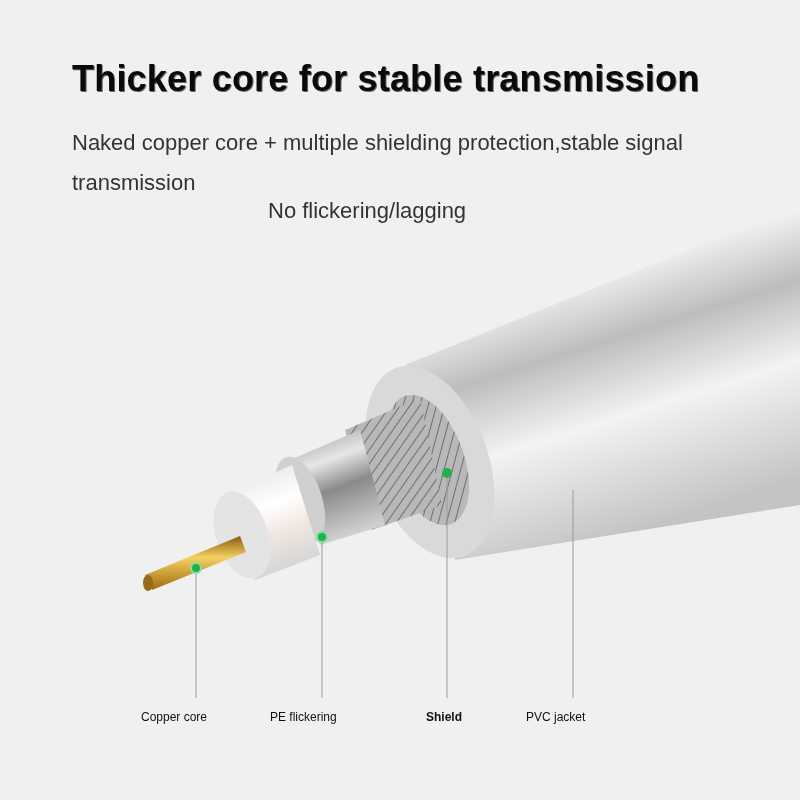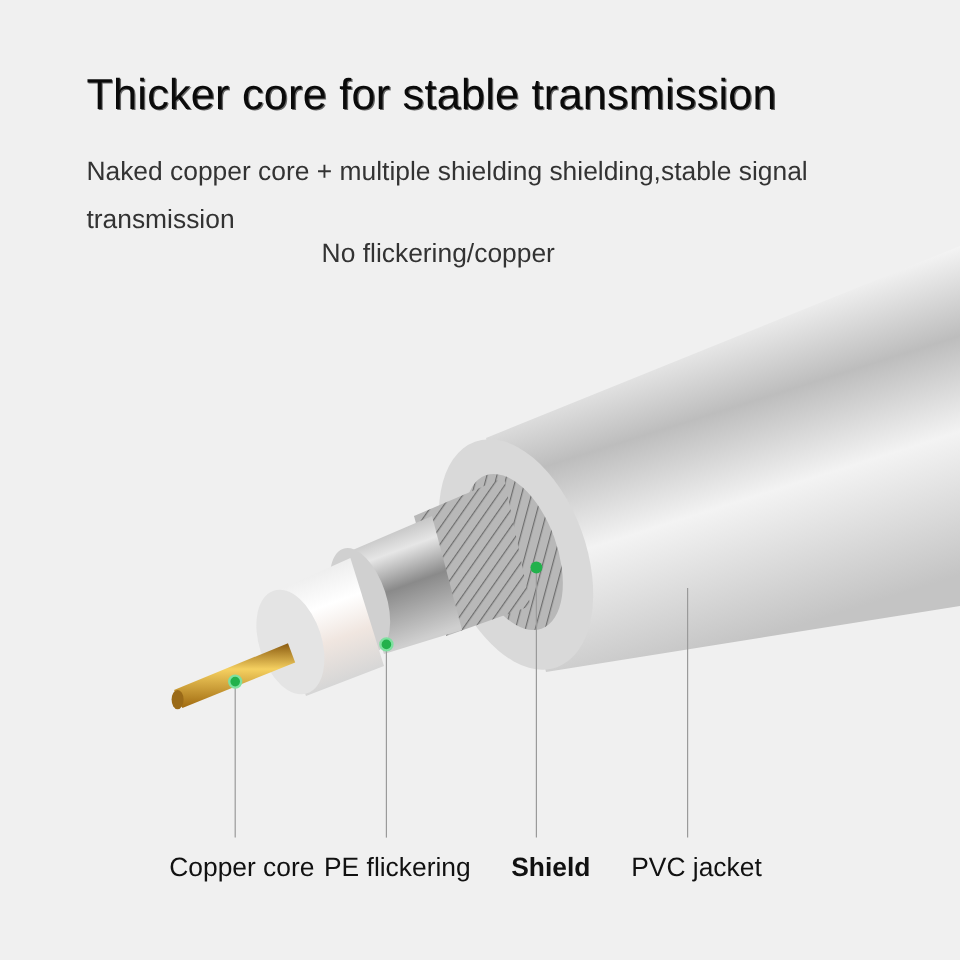--- a/index.html
+++ b/index.html
@@ -1,28 +1,28 @@
 <!DOCTYPE html>
 <html><head>
 <meta charset="utf-8">
 <style>
   html, body { margin: 0; padding: 0; }
   body { width: 800px; height: 800px; background: #f0f0f0; position: relative; overflow: hidden; font-family: "Liberation Sans", sans-serif; }
-  .headline { position: absolute; left: 72px; top: 58px; font-size: 36px; font-weight: normal; color: #0a0a0a; letter-spacing: 0.2px; white-space: nowrap; text-shadow: 1px 1px 0 #666; }
+  .headline { position: absolute; left: 72px; top: 58px; font-size: 36px; font-weight: bold; color: #0a0a0a; letter-spacing: 0.2px; white-space: nowrap; text-shadow: 1px 1px 0 #666; }
   .subtext { position: absolute; left: 72px; top: 123px; width: 680px; font-size: 22px; line-height: 40px; color: #333; }
   .tagline { position: absolute; left: 268px; top: 198px; font-size: 22px; color: #333; white-space: nowrap; }
   .illustration { position: absolute; left: 0; top: 0; width: 800px; height: 800px; }
-  .label { position: absolute; top: 710px; font-size: 22px; color: #111; white-space: nowrap; }
+  .label { position: absolute; top: 710px; font-size: 12px; color: #111; white-space: nowrap; }
 </style>
 </head>
 <body>
 
 <div class="headline">Thicker core for stable transmission</div>
-<div class="subtext">Naked copper core + multiple shielding shielding,stable signal transmission</div>
-<div class="tagline">No flickering/copper</div>
+<div class="subtext">Naked copper core + multiple shielding protection,stable signal transmission</div>
+<div class="tagline">No flickering/lagging</div>
 
 <svg class="illustration" viewBox="0 0 800 800" xmlns="http://www.w3.org/2000/svg">
   <defs>
     <linearGradient id="jacketGrad" x1="0" y1="0" x2="0.35" y2="1">
       <stop offset="0" stop-color="#cfcfcf"></stop>
       <stop offset="0.3" stop-color="#f7f7f7"></stop>
       <stop offset="0.5" stop-color="#bdbdbd"></stop>
       <stop offset="0.7" stop-color="#f3f3f3"></stop>
       <stop offset="1" stop-color="#c4c4c4"></stop>
     </linearGradient>

